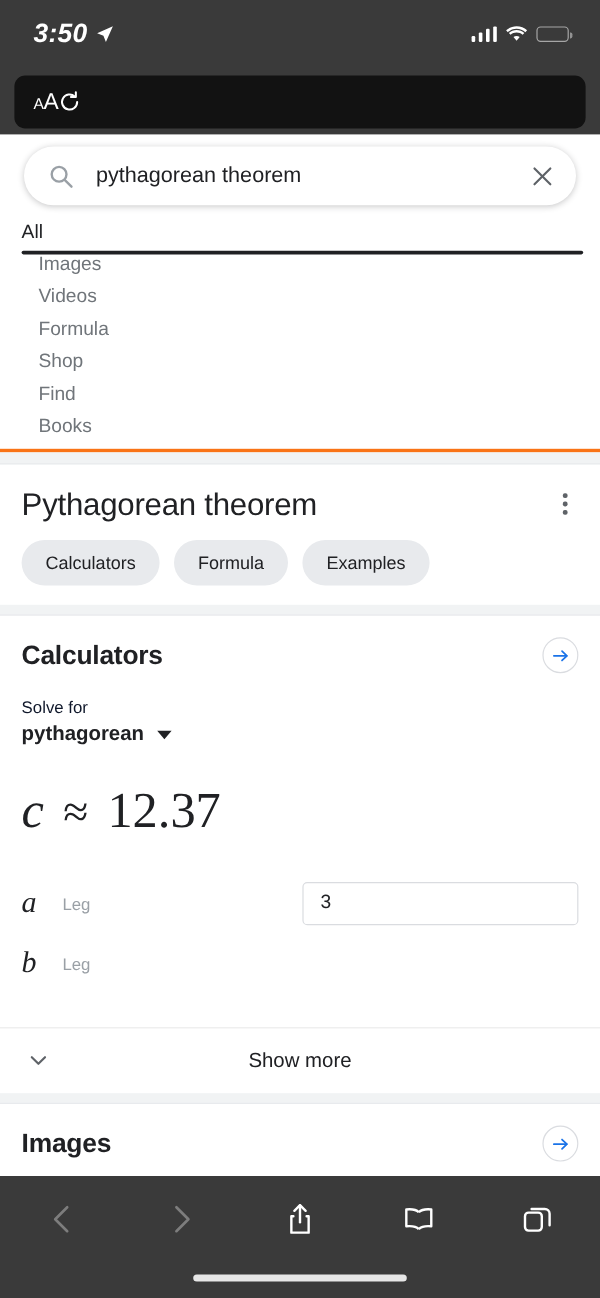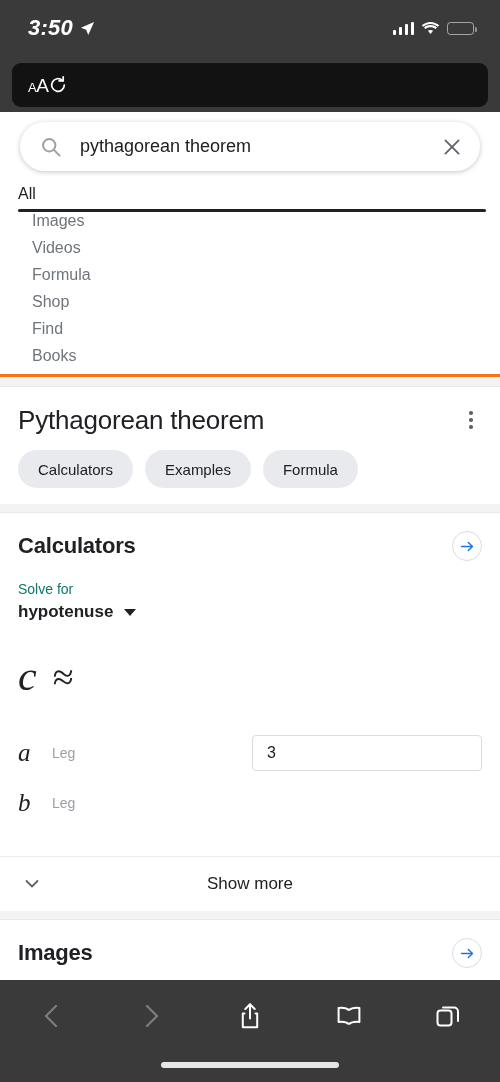--- a/index.html
+++ b/index.html
@@ -133,21 +133,21 @@
 
   .section { padding: 18px 18px 0 18px; }
   .sec-head { display: flex; align-items: center; justify-content: space-between; }
   .sec-title { font-size: 22px; color: #202124; font-weight: 700; letter-spacing: -.2px; }
   .round-arrow {
     width: 30px; height: 30px; border-radius: 50%;
     border: 1px solid #dadce0; display: flex; align-items: center; justify-content: center;
     background: #fff; flex: none;
   }
 
-  .solve-label { font-size: 14px; color: #0f766e; margin-top: 20px; }
+  .solve-label { font-size: 14px; color: #0f172a; margin-top: 20px; }
   .solve-value {
     display: flex; align-items: center; gap: 11px;
     margin-top: 5px; font-size: 17px; font-weight: 700; color: #202124;
   }
   .caret-down {
     width: 0; height: 0; border-left: 6px solid transparent;
     border-right: 6px solid transparent; border-top: 7px solid #202124;
   }
 
   .result-eq {
@@ -289,46 +289,47 @@
       <div class="kp-title">Pythagorean theorem</div>
       <div class="kebab">
           <b></b>
           <b></b>
           <b></b>
         </div>
     </div>
 
     <div class="chips">
       <div class="chip">Calculators</div>
+      <div class="chip">Formula</div>
       <div class="chip">Examples</div>
-      <div class="chip">Formula</div>
     </div>
 
     <div class="band thin"></div>
 
     <div class="section">
       <div class="sec-head">
         <div class="sec-title">Calculators</div>
         <div class="round-arrow">
           <svg width="17" height="17" viewBox="0 0 20 20">
             <line x1="3" y1="10" x2="15.5" y2="10" stroke="#1a73e8" stroke-width="1.7" stroke-linecap="round"></line>
             <path d="M11 5.4 15.8 10 11 14.6" fill="none" stroke="#1a73e8" stroke-width="1.7" stroke-linecap="round" stroke-linejoin="round"></path>
           </svg>
         </div>
       </div>
 
       <div class="solve-label">Solve for</div>
       <div class="solve-value">
-        <span>hypotenuse</span>
+        <span>pythagorean</span>
         <span class="caret-down"></span>
       </div>
 
       <div class="result-eq">
         <span class="var">c</span>
         <span class="approx">≈</span>
+        <span class="val">12.37</span>
       </div>
 
       <div class="rows">
         <div class="row">
           <span class="var">a</span>
           <span class="lbl">Leg</span>
           <input class="field" value="3" style="">
         </div>
         <div class="row">
           <span class="var">b</span>

